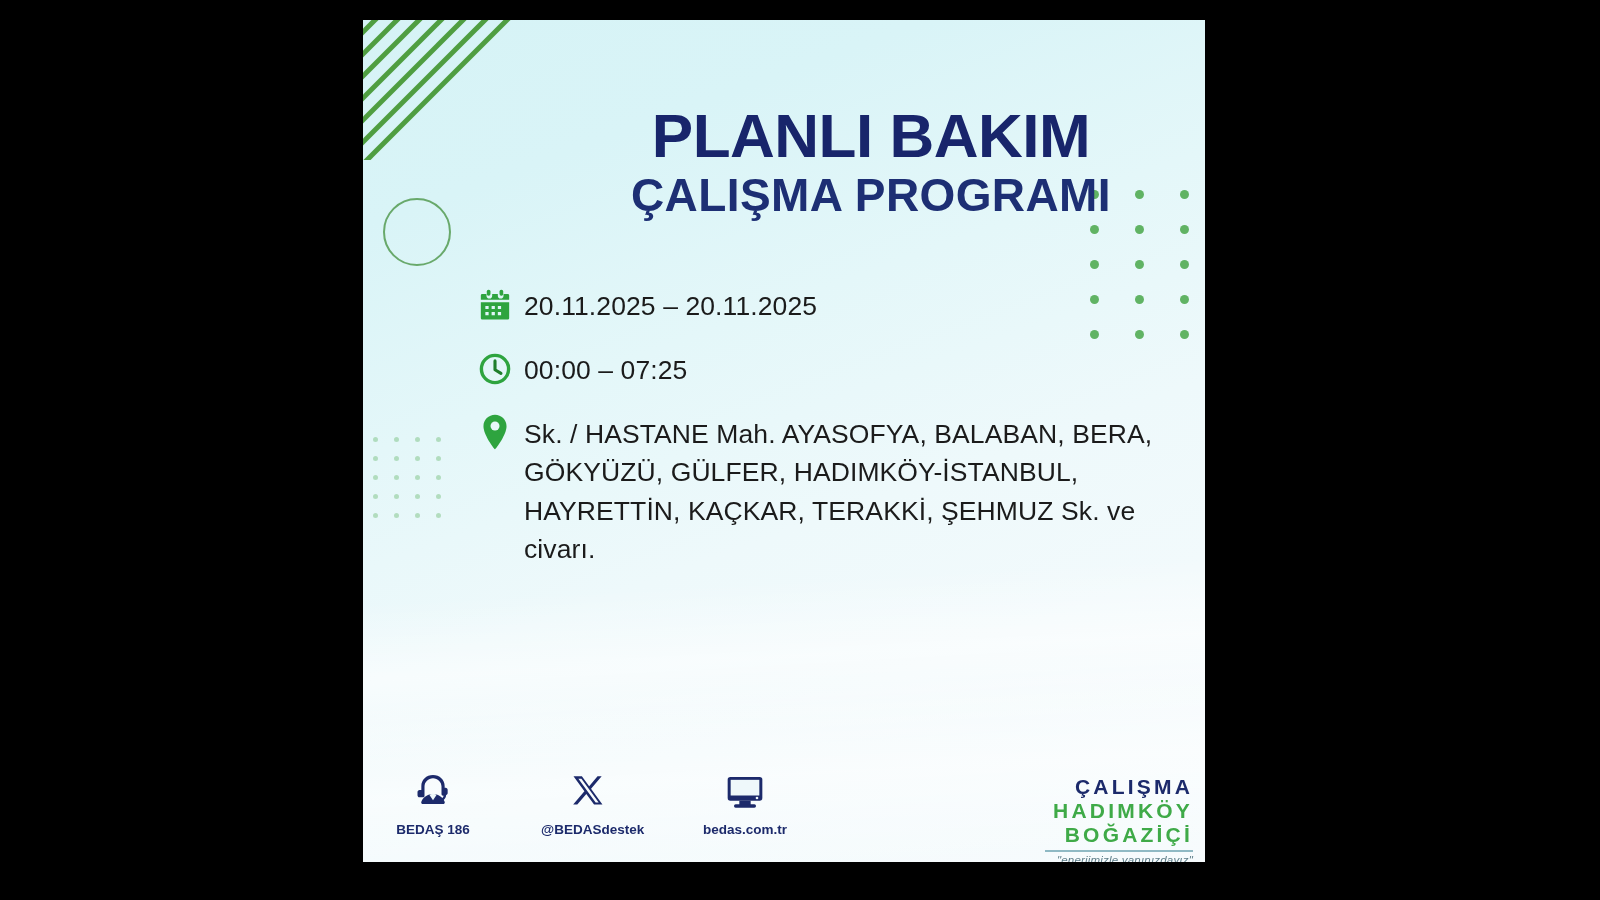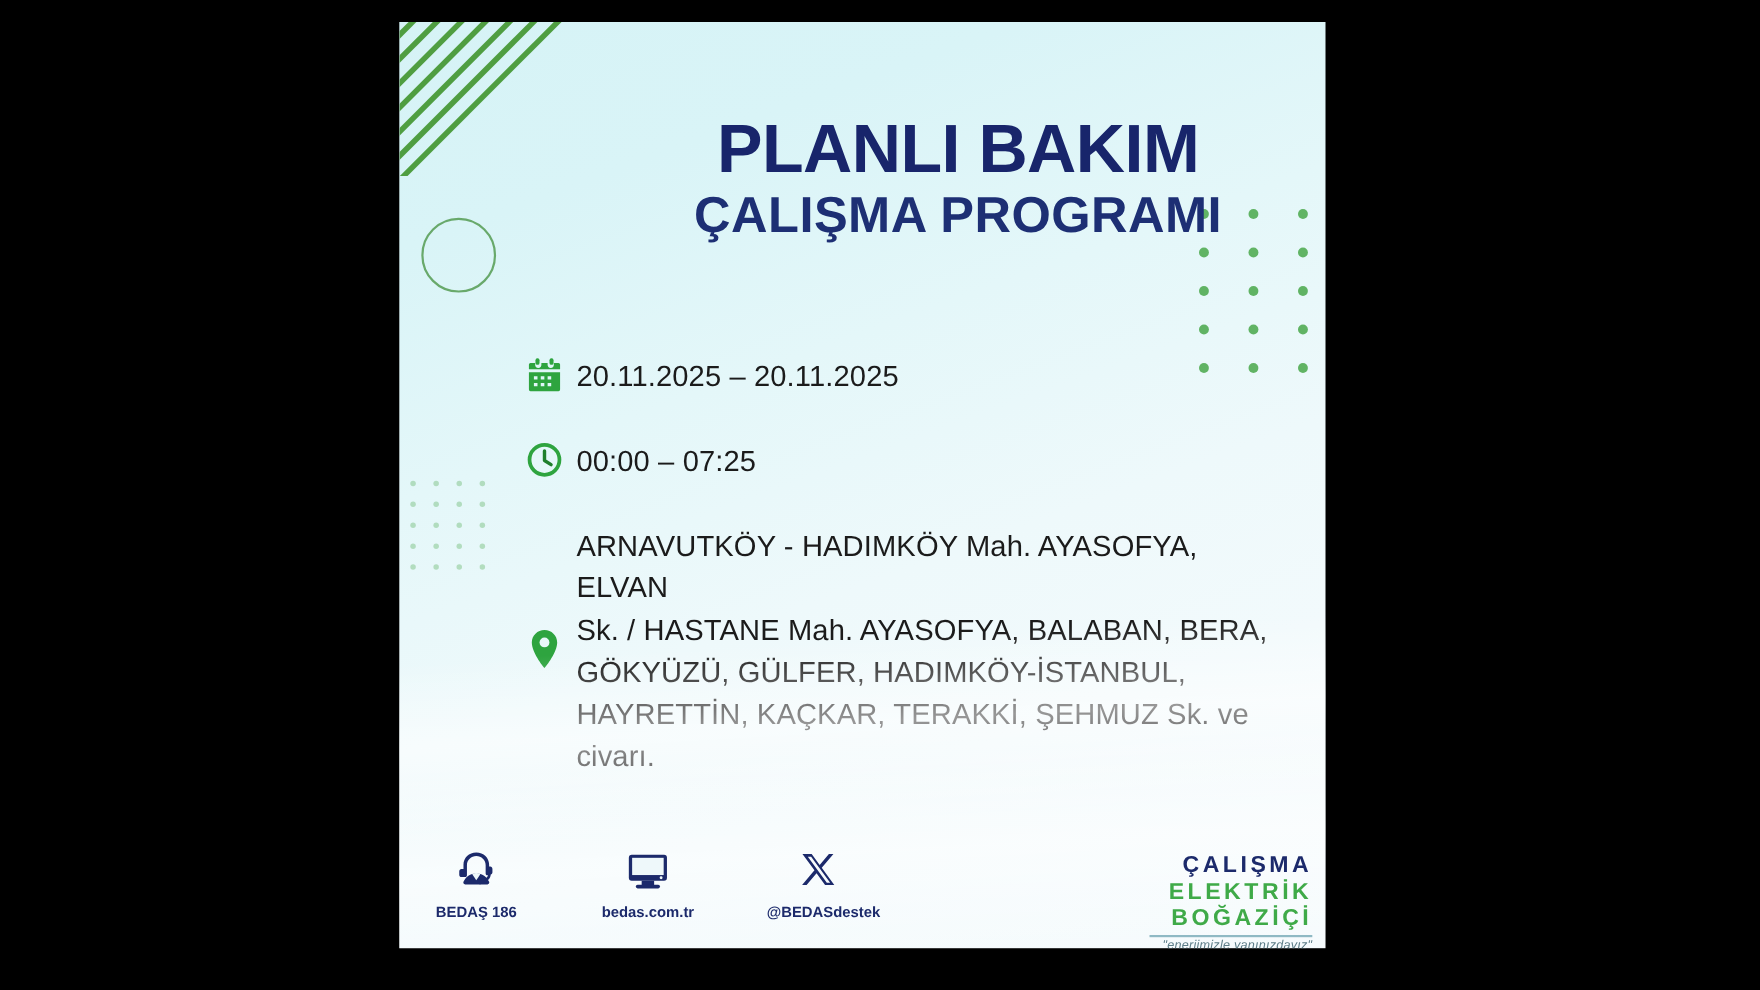--- a/index.html
+++ b/index.html
@@ -130,23 +130,22 @@
 
   
   .info {
     position: absolute;
     left: 115px;
     top: 265px;
     width: 700px;
   }
   .row {
     display: flex;
-    align-items: center;
+    align-items: flex-start;
     margin-bottom: 23px;
-    margin-top: 36px;
   }
   .row .ico {
     flex: 0 0 46px;
     width: 46px;
     height: 40px;
     display: flex;
     align-items: center;
     justify-content: flex-start;
   }
   .row .txt {
@@ -331,21 +330,20 @@
 
 
       <div class="row address">
         <div class="ico">
           <svg width="34" height="38" viewBox="0 0 24 28">
             <path d="M12 1.3C7.3 1.3 3.5 5 3.5 9.7c0 6.2 7.2 15.9 8.5 17.1 1.3-1.2 8.5-10.9 8.5-17.1 0-4.7-3.8-8.4-8.5-8.4z" fill="#2ea43f"></path>
             <circle cx="12" cy="9.6" r="3.3" fill="#e8f7f8"></circle>
           </svg>
         </div>
         <div class="txt">
-          <div>ARNAVUTKÖY - HADIMKÖY Mah. AYASOFYA, ELVAN</div>
           <div>Sk. / HASTANE Mah. AYASOFYA, BALABAN, BERA,</div>
           <div>GÖKYÜZÜ, GÜLFER, HADIMKÖY-İSTANBUL,</div>
           <div>HAYRETTİN, KAÇKAR, TERAKKİ, ŞEHMUZ Sk. ve civarı.</div>
         </div>
       </div>
 
     </div>
 
     <div class="sheen s1"></div>
     <div class="sheen s2"></div>
@@ -356,49 +354,49 @@
 
         <div class="contact">
           <div class="cico">
             <svg width="40" height="40" viewBox="0 0 24 24" fill="#1c2a6b">
               <path d="M12 1.8c-4 0-7 2.9-7 6.7v2.3H3.9c-.7 0-1.2.6-1.2 1.3v1.8c0 .7.5 1.3 1.2 1.3H6c.5 0 .9-.4.9-1V8.7C6.9 5.9 9.2 3.7 12 3.7s5.1 2.2 5.1 5v4.5c0 .6.4 1 .9 1h.4c-.3 1.3-1.4 2.1-2.9 2.3-.3-.6-.9-1-1.6-1-1 0-1.8.8-1.8 1.8s.8 1.8 1.8 1.8c.7 0 1.3-.4 1.6-1.1 2.5-.3 4.2-1.9 4.4-4.2.5-.1.9-.6.9-1.2v-1.8c0-.7-.5-1.3-1.2-1.3H19V8.5c0-3.8-3-6.7-7-6.7z"></path>
               <path d="M12 13.2c-3.2 0-5.9 1.9-7 4.6-.3.7.2 1.4.9 1.4h12.2c.7 0 1.2-.7.9-1.4-1.1-2.7-3.8-4.6-7-4.6z"></path>
               <path d="M9.8 13.6L12 17l2.2-3.4-2.2-.7-2.2.7z" fill="#eef8fa"></path>
             </svg>
           </div>
           <div class="clabel">BEDAŞ 186</div>
+        </div>
+
+        <div class="contact">
+          <div class="cico">
+            <svg width="38" height="38" viewBox="0 0 24 24" fill="#1c2a6b">
+              <path d="M2.2 2.1h5.3l4.6 6.3 5.3-6.3h2.6l-6.7 7.9 7.2 9.9h-5.3l-4.9-6.7-5.7 6.7H2l7.1-8.4L2.2 2.1zm3.1 1.6l10.9 14.9h1.9L7.2 3.7H5.3z"></path>
+            </svg>
+          </div>
+          <div class="clabel">@BEDASdestek</div>
         </div>
 
         <div class="contact">
           <div class="cico">
             <svg width="42" height="40" viewBox="0 0 24 24" fill="#1c2a6b">
               <rect x="1.6" y="3" width="20.8" height="14.2" rx="1.6"></rect>
               <rect x="3.4" y="4.7" width="17.2" height="9.4" fill="#eef8fa"></rect>
               <circle cx="19.2" cy="15.6" r=".8" fill="#eef8fa"></circle>
               <rect x="8.6" y="17.2" width="6.8" height="2.6"></rect>
               <rect x="5.4" y="19.4" width="13.2" height="2" rx="1"></rect>
             </svg>
           </div>
           <div class="clabel">bedas.com.tr</div>
         </div>
 
-        <div class="contact">
-          <div class="cico">
-            <svg width="38" height="38" viewBox="0 0 24 24" fill="#1c2a6b">
-              <path d="M2.2 2.1h5.3l4.6 6.3 5.3-6.3h2.6l-6.7 7.9 7.2 9.9h-5.3l-4.9-6.7-5.7 6.7H2l7.1-8.4L2.2 2.1zm3.1 1.6l10.9 14.9h1.9L7.2 3.7H5.3z"></path>
-            </svg>
-          </div>
-          <div class="clabel">@BEDASdestek</div>
-        </div>
-
       </div>
 
       <div class="brand">
         <div class="b1">ÇALIŞMA</div>
-        <div class="b2">ELEKTRİK</div>
+        <div class="b2">HADIMKÖY</div>
         <div class="b3">BOĞAZİÇİ</div>
         <div class="bline"></div>
         <div class="b4">"enerjimizle yanınızdayız"</div>
       </div>
 
     </div>
 
   </div>
 </div>
 

